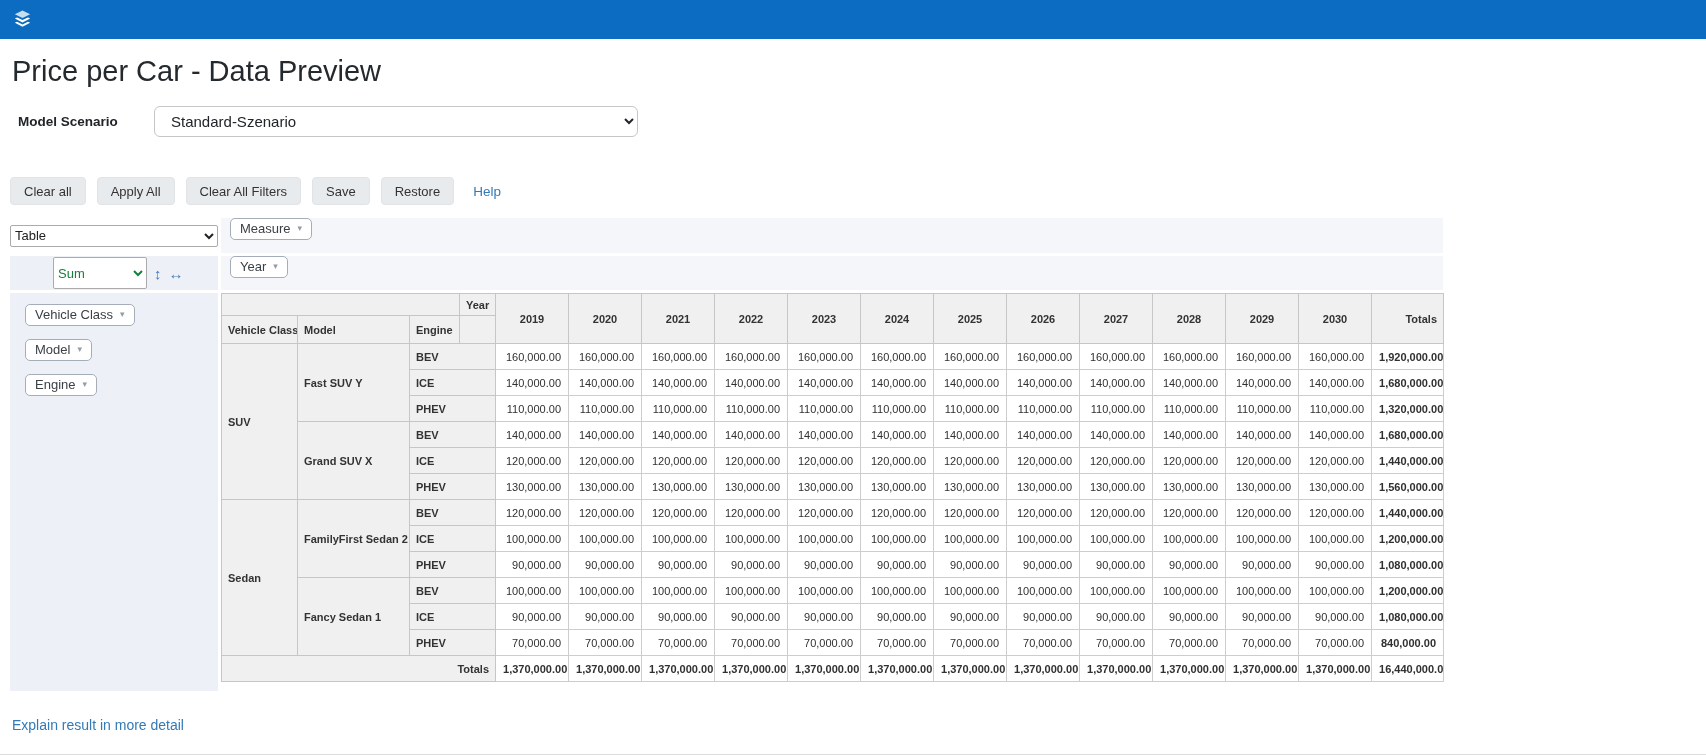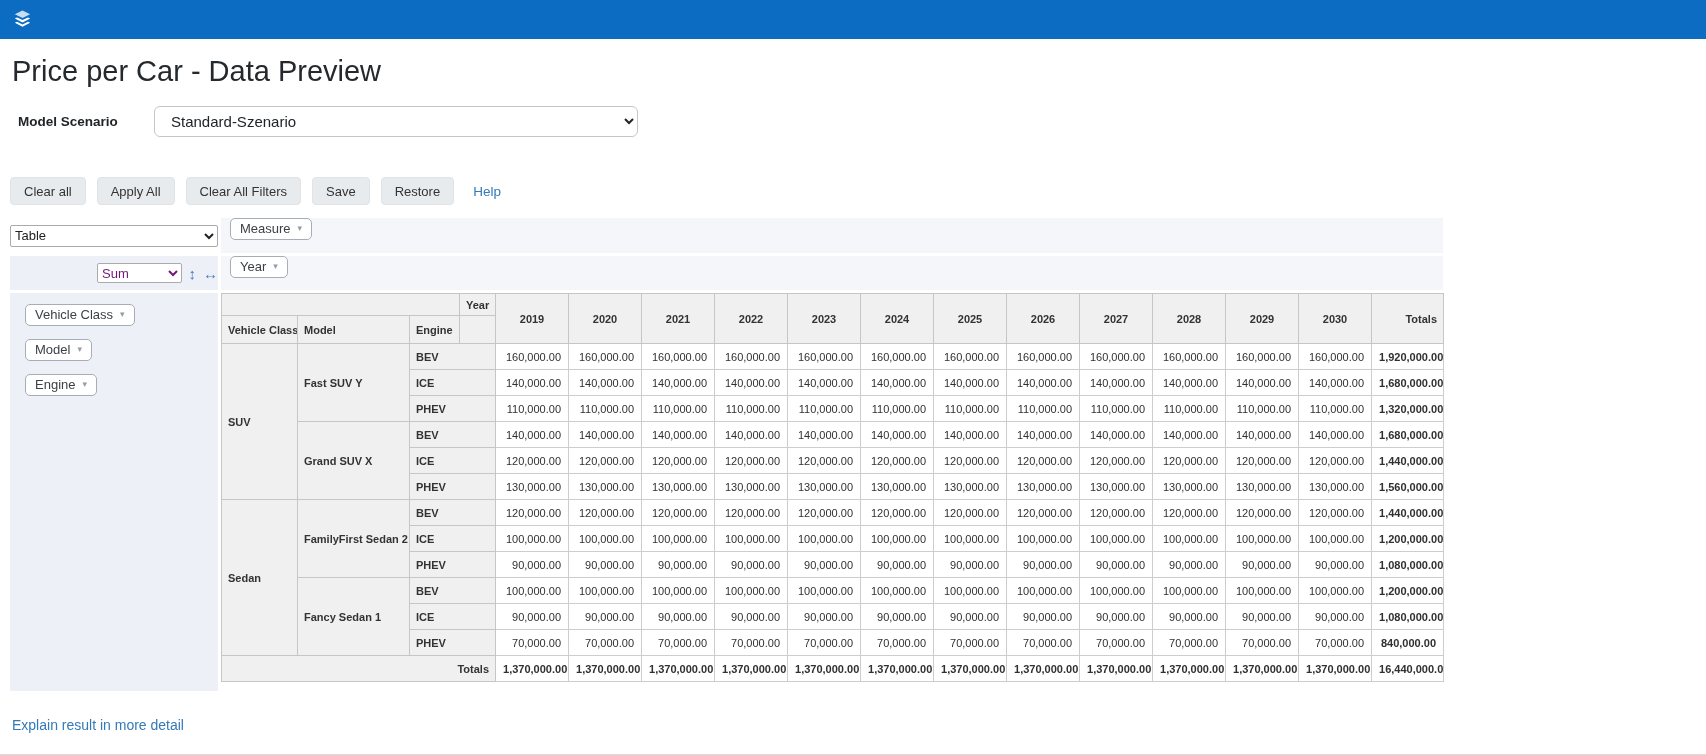--- a/index.html
+++ b/index.html
@@ -40,22 +40,22 @@
   .cell{box-sizing:border-box;}
   .band{background:#f4f6fa;display:flex;align-items:flex-start;padding-left:9px;gap:8px;}
   .panel{background:#edf1f7;}
   .renderer-cell{background:#fff;display:flex;align-items:center;}
   .renderer-select{
     width:237px;height:22px;font-family:"Liberation Sans",sans-serif;font-size:13px;color:#222;
     border:1px solid #ababab;border-radius:2px;background:#fff;
   }
   .agg-cell{display:flex;align-items:center;padding-left:43px;gap:7px;}
   .agg-select{
-    width:94px;height:20px;font-family:"Liberation Sans",sans-serif;font-size:13px;color:#701a75;
-    border:1px solid #ababab;border-radius:2px;background:#fff;margin-left:44px;
+    width:94px;height:32px;font-family:"Liberation Sans",sans-serif;font-size:13px;color:#15803d;
+    border:1px solid #ababab;border-radius:2px;background:#fff;
   }
   .arrow{color:#4a7ebb;font-size:15px;line-height:1;cursor:pointer;user-select:none;}
   .rows-cell{display:flex;flex-direction:column;align-items:flex-start;gap:13px;padding:11px 0 0 15px;}
   .output-cell{background:#fff;}
   
   .pill{
     display:inline-flex;align-items:center;gap:7px;background:#fff;border:1px solid #a5aeb8;border-radius:5px;
     padding:2px 9px 3px 9px;font-size:13px;color:#3c4146;cursor:grab;white-space:nowrap;
   }
   .pill .tri{font-size:9px;color:#949ca5;line-height:1;}

